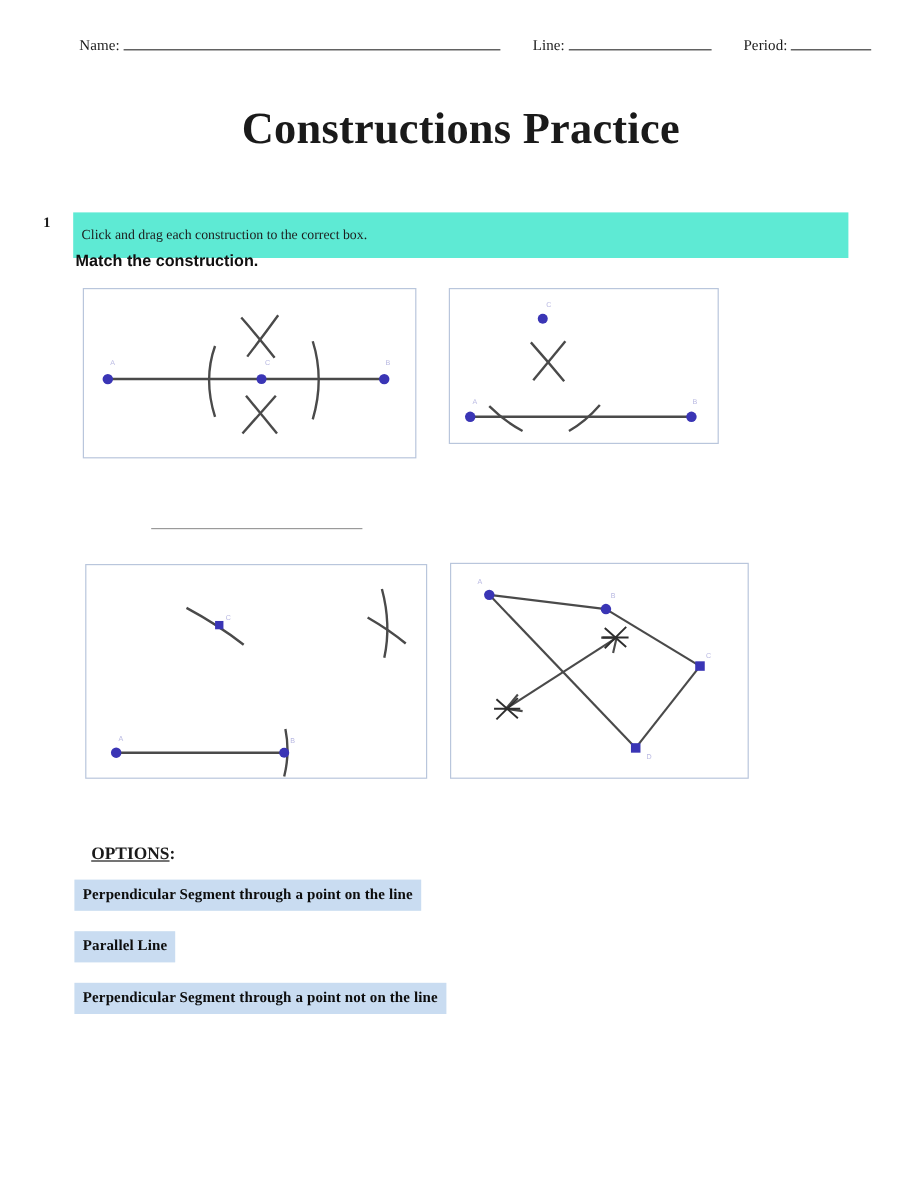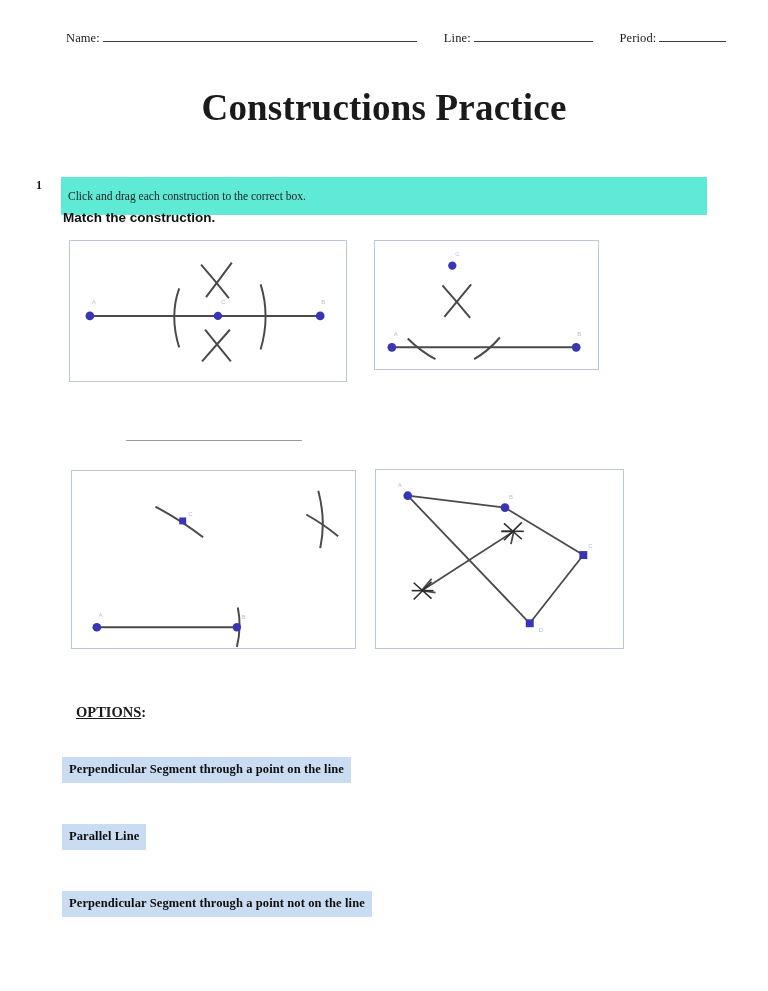--- a/index.html
+++ b/index.html
@@ -136,21 +136,21 @@
     display: inline-block;
     background: #c9dcf1;
     font-size: 12.5px;
     font-weight: bold;
     color: #0d0d0d;
     padding: 5px 7px 6px 7px;
     margin-bottom: 17px;
     white-space: nowrap;
     letter-spacing: .1px;
   }
-  .opt-wrap { display: block; margin-top: 24px; }
+  .opt-wrap { display: block; }
 </style>
 </head>
 <body>
 
 <div class="header-row">
   <span class="hdr-label">Name:</span>
   <span class="hdr-rule rule-name"></span>
   <span class="hdr-gap-1"></span>
   <span class="hdr-label">Line:</span>
   <span class="hdr-rule rule-date"></span>

